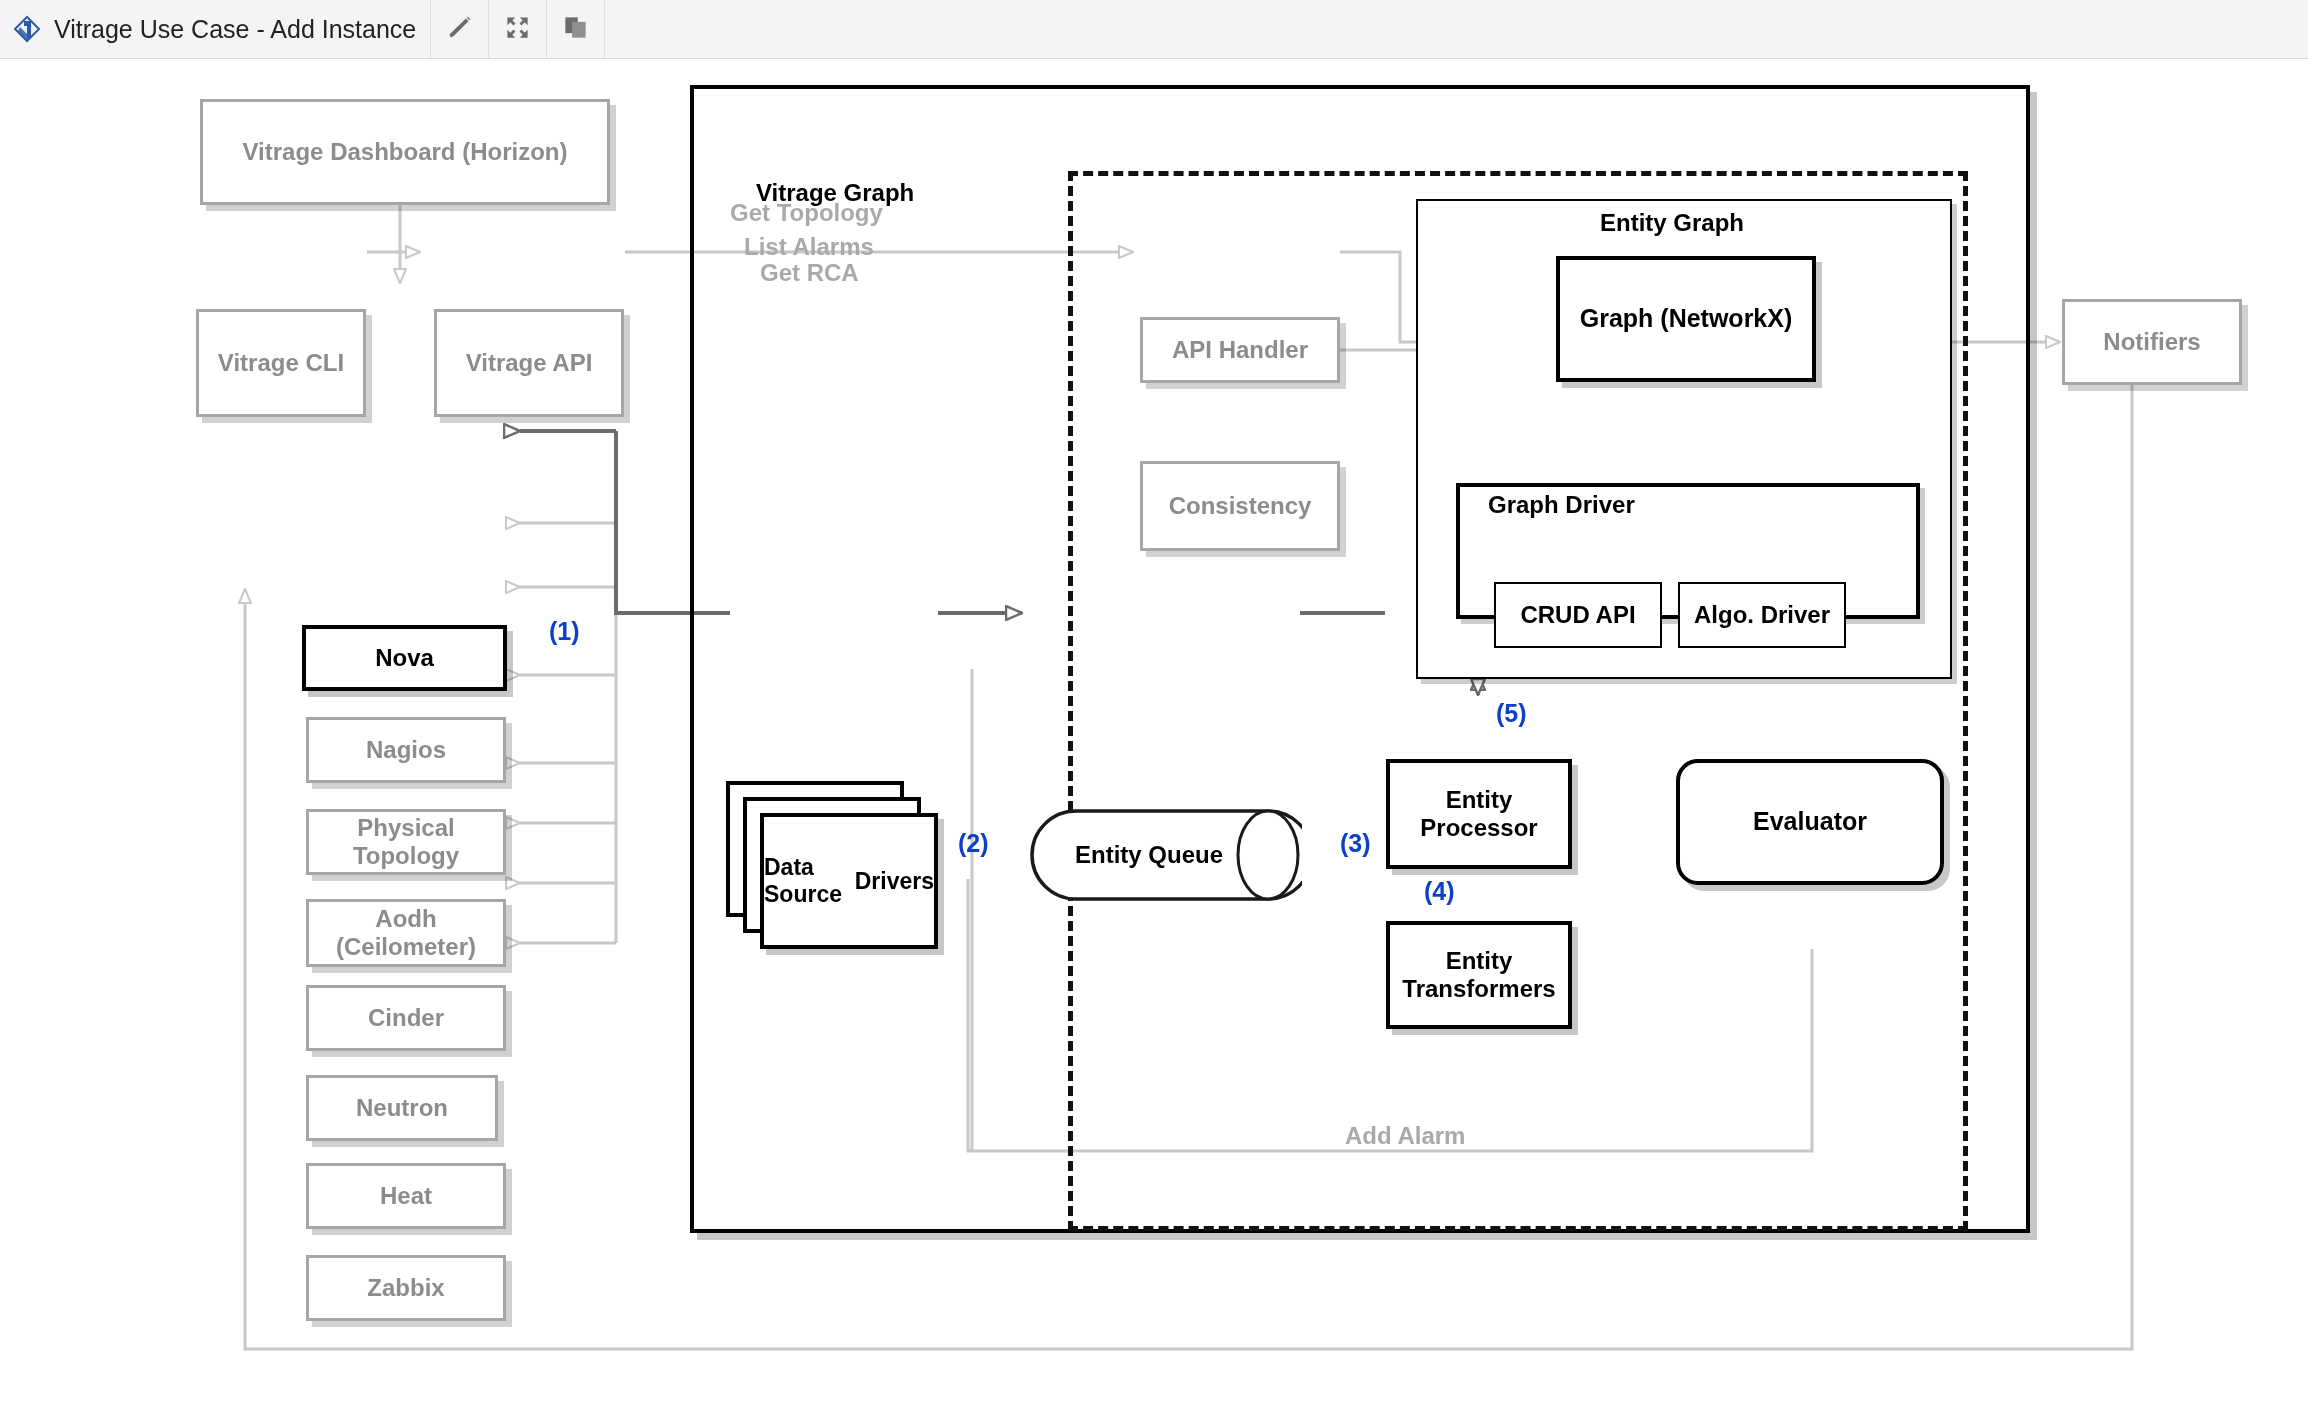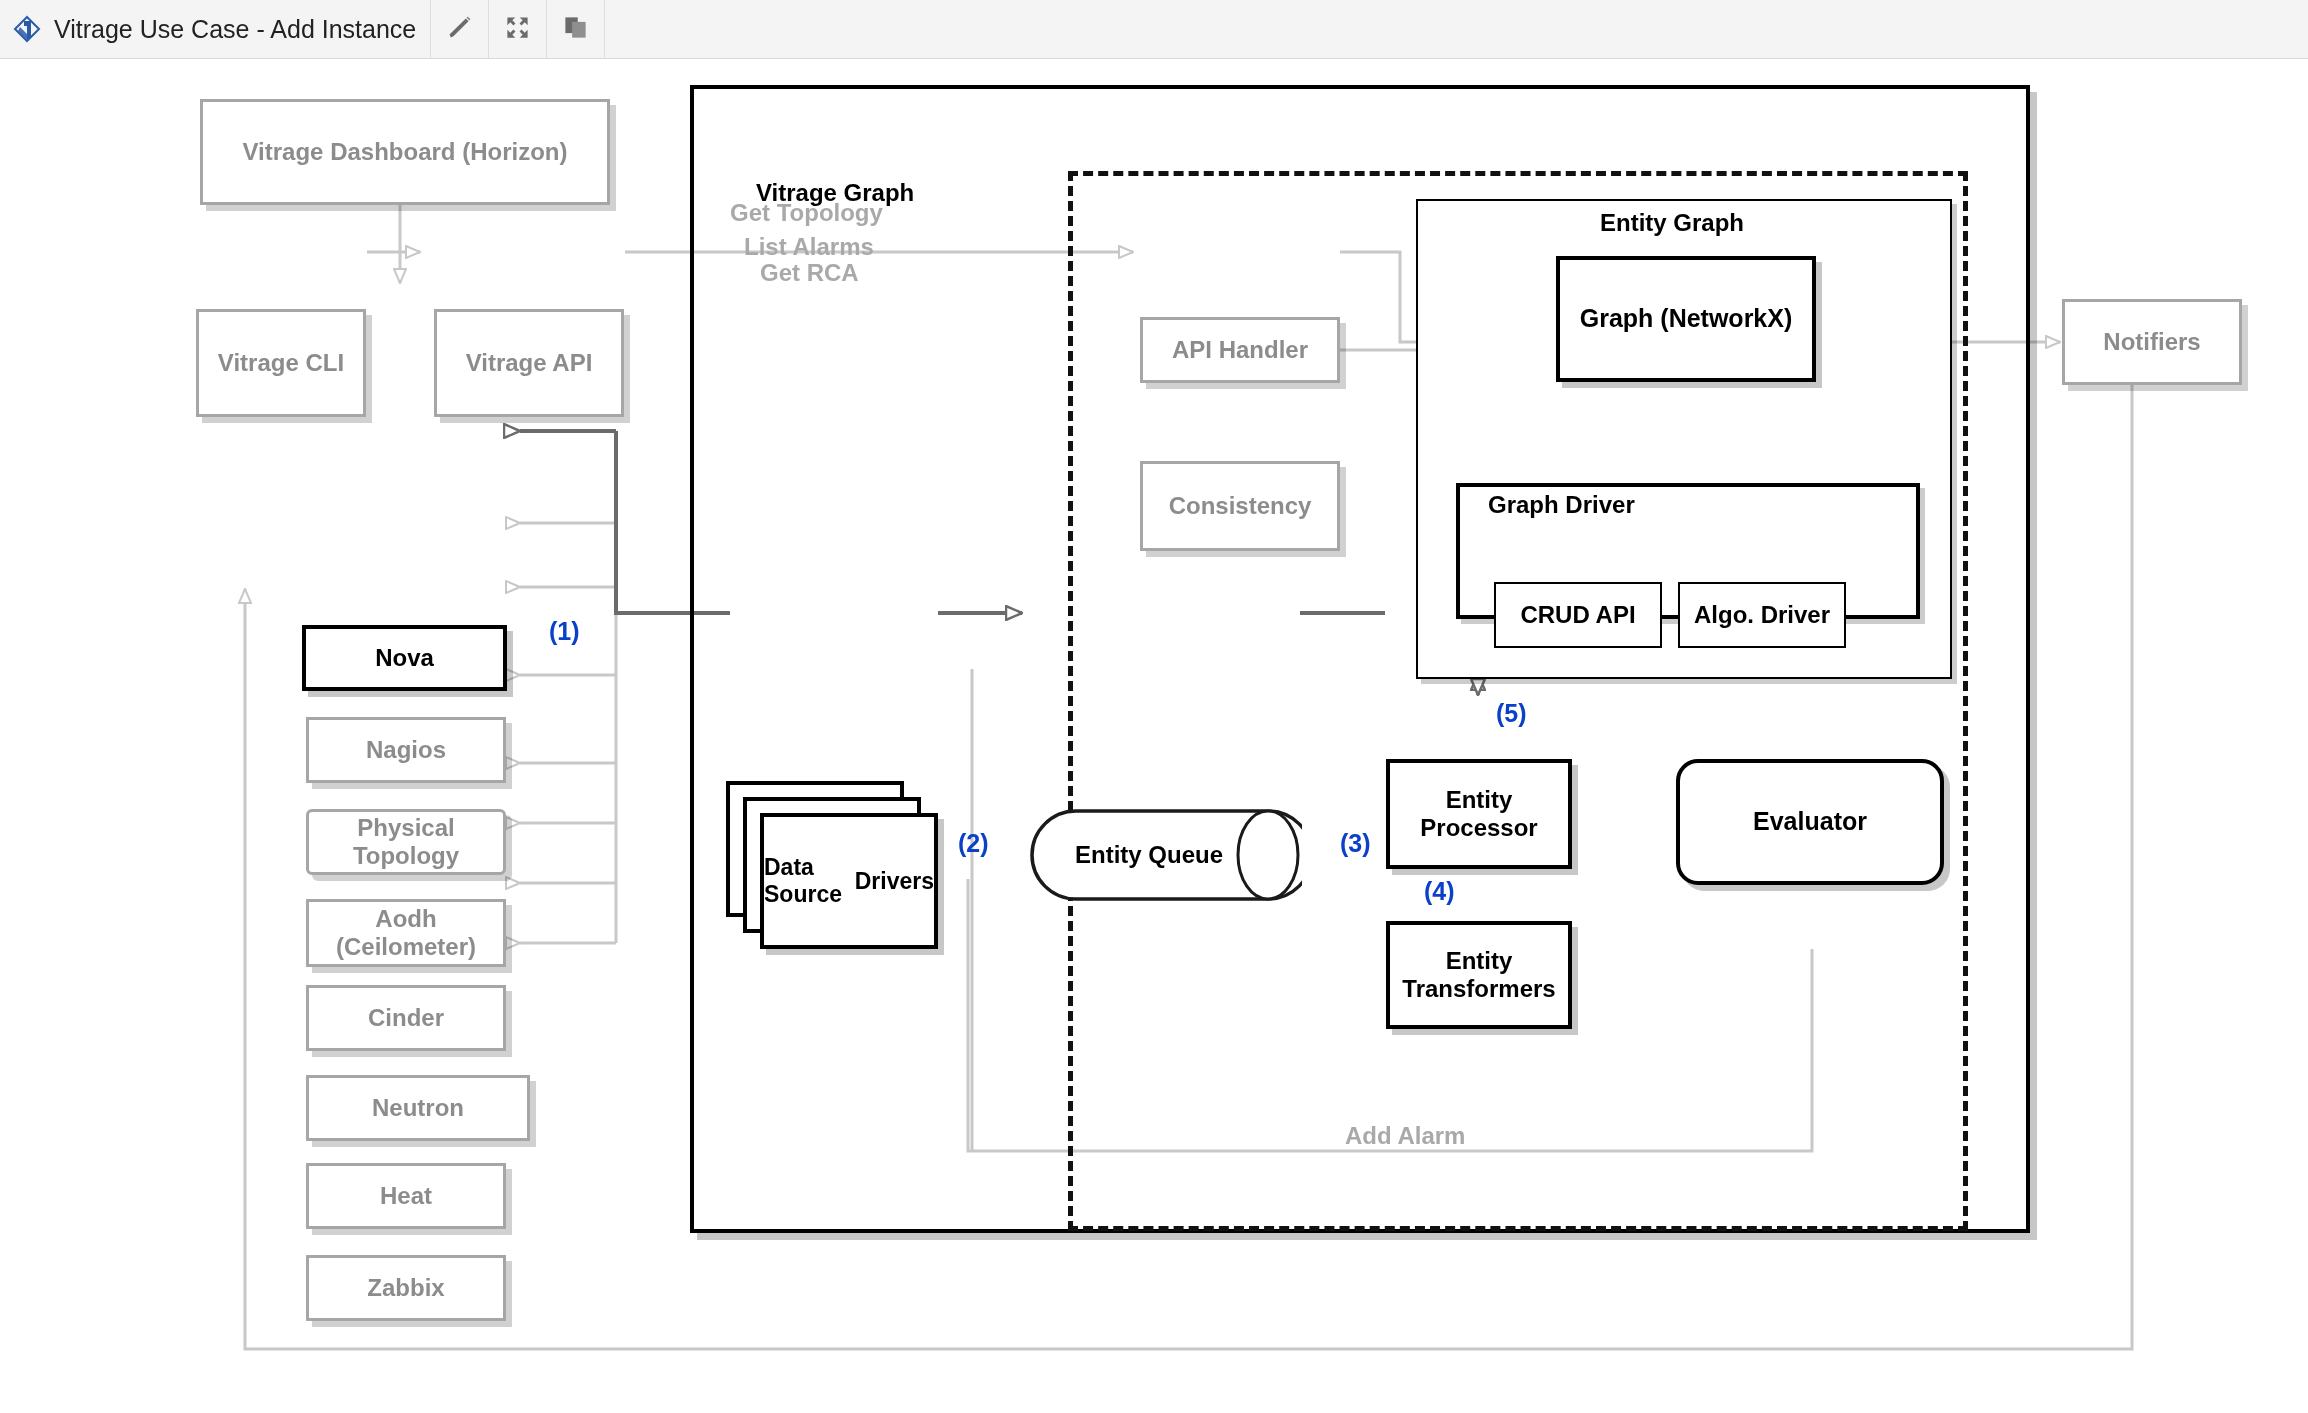--- a/index.html
+++ b/index.html
@@ -307,33 +307,33 @@
     <div class="node gray" style="left:2062px; top:240px; width:180px; height:86px; font-size:24px;">Notifiers</div>
 
     <div class="flow-label" style="left:730px; top:140px; font-size:24px;">Get Topology</div>
     <div class="flow-label" style="left:744px; top:174px; font-size:24px;">List Alarms</div>
     <div class="flow-label" style="left:760px; top:200px; font-size:24px;">Get RCA</div>
 
     <div class="node blackbox" style="left:302px; top:566px; width:205px; height:66px; font-size:24px;">Nova</div>
 
     <div class="node gray" style="left:306px; top:658px; width:200px; height:66px; font-size:24px;">Nagios</div>
 
-    <div class="node gray" style="left:306px; top:750px; width:200px; height:66px; font-size:24px; flex-direction:column;border-radius:6px;">
+    <div class="node gray" style="left:306px; top:750px; width:200px; height:66px; font-size:24px; flex-direction:column;">
       <span>Physical</span>
       <span>Topology</span>
     </div>
 
     <div class="node gray" style="left:306px; top:840px; width:200px; height:68px; font-size:24px; flex-direction:column;">
       <span>Aodh</span>
       <span>(Ceilometer)</span>
     </div>
 
     <div class="node gray" style="left:306px; top:926px; width:200px; height:66px; font-size:24px;">Cinder</div>
 
-    <div class="node gray" style="left:306px; top:1016px; width:224px; height:66px; font-size:24px;">Neutron</div>
+    <div class="node gray" style="left:306px; top:1016px; width:192px; height:66px; font-size:24px;">Neutron</div>
 
     <div class="node gray" style="left:306px; top:1104px; width:200px; height:66px; font-size:24px;">Heat</div>
 
     <div class="node gray" style="left:306px; top:1196px; width:200px; height:66px; font-size:24px;">Zabbix</div>
 
     <div class="stack-wrap" style="left:726px; top:722px; width:230px; height:180px;">
       <div class="stack-layer" style="left:0; top:0; width:178px; height:136px;"></div>
       <div class="stack-layer" style="left:17px; top:16px; width:178px; height:136px;"></div>
       <div class="stack-layer" style="left:34px; top:32px; width:178px; height:136px; box-shadow:6px 6px 0 0 rgba(0,0,0,0.22);
                   display:flex; flex-direction:row; align-items:center; justify-content:center;

